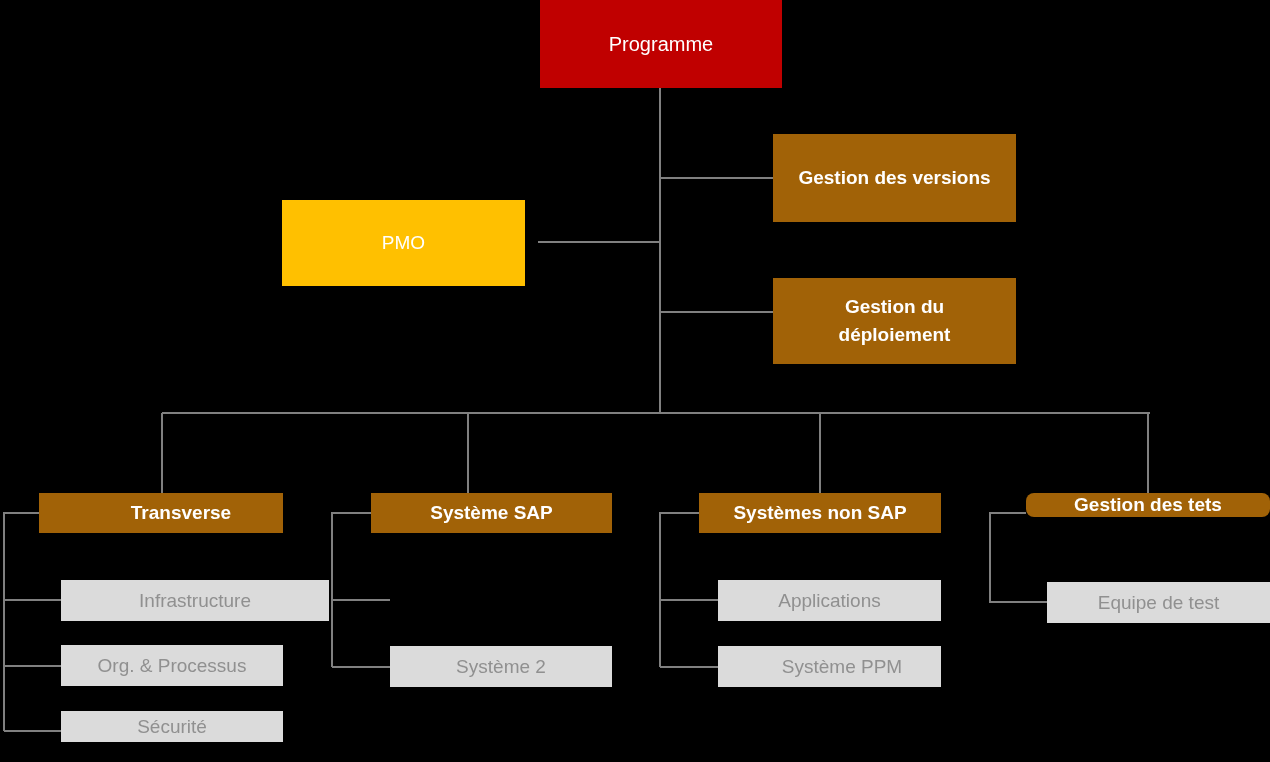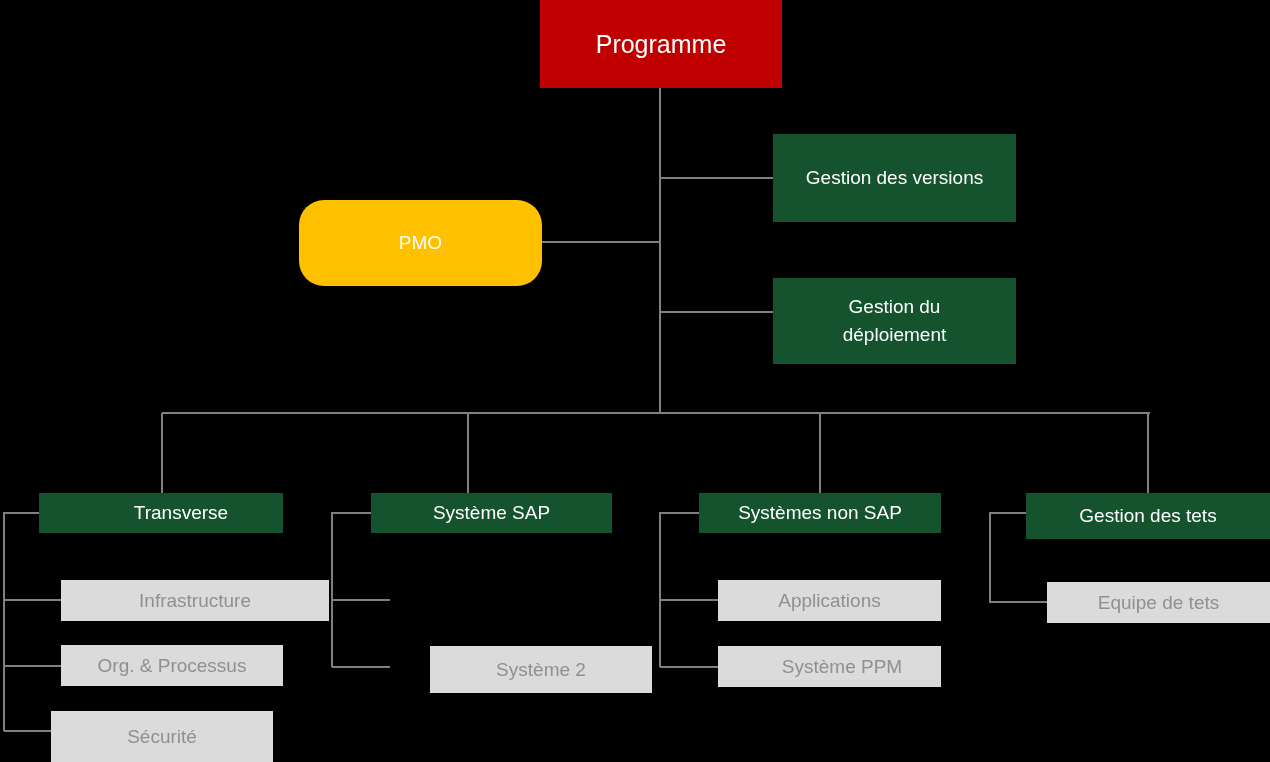--- a/index.html
+++ b/index.html
@@ -32,23 +32,23 @@
     display: flex;
     align-items: center;
     justify-content: center;
     text-align: center;
     color: #FFFFFF;
     font-size: 19px;
     line-height: 1.45;
     white-space: pre-line;
     box-sizing: border-box;
   }
-  .red   { background: #C00000; font-size: 25px; }
+  .red   { background: #C00000; font-size: 20px; }
   .gold  { background: #FFC000; }
-  .blue  { background: #14532d; }
+  .blue  { background: #a16207; font-weight: bold; }
   .child { background: #DBDBDB; color: #909090; }
 </style>
 </head>
 <body>
 
 <div class="stage">
 
   <svg class="connectors" viewBox="0 0 1270 762" xmlns="http://www.w3.org/2000/svg">
     <path d="M660 88 L660 413"></path>
     <path d="M660 178 L773 178"></path>
@@ -60,43 +60,43 @@
     <path d="M820 413 L820 493"></path>
     <path d="M1148 413 L1148 493"></path>
     <path d="M39 513 L4 513 L4 731 M4 600 L61 600 M4 666 L61 666 M4 731 L61 731"></path>
     <path d="M371 513 L332 513 L332 667 M332 600 L390 600 M332 667 L390 667"></path>
     <path d="M699 513 L660 513 L660 667 M660 600 L718 600 M660 667 L718 667"></path>
     <path d="M1026 513 L990 513 L990 602 L1047 602"></path>
   </svg>
 
   <div class="node red" style="left:540px; top:0; width:242px; height:88px;">Programme</div>
 
-  <div class="node gold" style="left:299px; top:200px; width:243px; height:86px;border-radius:25px;">PMO</div>
+  <div class="node gold" style="left:282px; top:200px; width:243px; height:86px;">PMO</div>
 
   <div class="node blue" style="left:773px; top:134px; width:243px; height:88px;">Gestion des versions</div>
 
   <div class="node blue" style="left:773px; top:270px; width:243px; height:86px;margin-top:8px;">Gestion du
 déploiement</div>
 
   <div class="node blue" style="left:39px; top:493px; width:244px; height:40px;padding-left:40px;">Transverse</div>
 
   <div class="node child" style="left:61px; top:580px; width:268px; height:41px;">Infrastructure</div>
 
   <div class="node child" style="left:61px; top:645px; width:222px; height:41px;text-align:right;">Org. &amp; Processus</div>
 
-  <div class="node child" style="left:51px; top:711px; width:222px; height:51px;">Sécurité</div>
+  <div class="node child" style="left:61px; top:711px; width:222px; height:31px;">Sécurité</div>
 
   <div class="node blue" style="left:371px; top:493px; width:241px; height:40px;text-align:center;">Système SAP</div>
 
 
-  <div class="node child" style="left:390px; top:646px; width:222px; height:47px;margin-left:40px;">Système 2</div>
+  <div class="node child" style="left:390px; top:646px; width:222px; height:41px;">Système 2</div>
 
   <div class="node blue" style="left:699px; top:493px; width:242px; height:40px;">Systèmes non SAP</div>
 
   <div class="node child" style="left:718px; top:580px; width:223px; height:41px;">Applications</div>
 
   <div class="node child" style="left:718px; top:646px; width:223px; height:41px;padding-left:25px;">Système PPM</div>
 
-  <div class="node blue" style="left:1026px; top:493px; width:244px; height:46px;">Gestion des tets</div>
+  <div class="node blue" style="left:1026px; top:493px; width:244px; height:24px;border-radius:8px;">Gestion des tets</div>
 
-  <div class="node child" style="left:1047px; top:582px; width:223px; height:41px;">Equipe de tets</div>
+  <div class="node child" style="left:1047px; top:582px; width:223px; height:41px;">Equipe de test</div>
 
 </div>
 
 </body></html>

